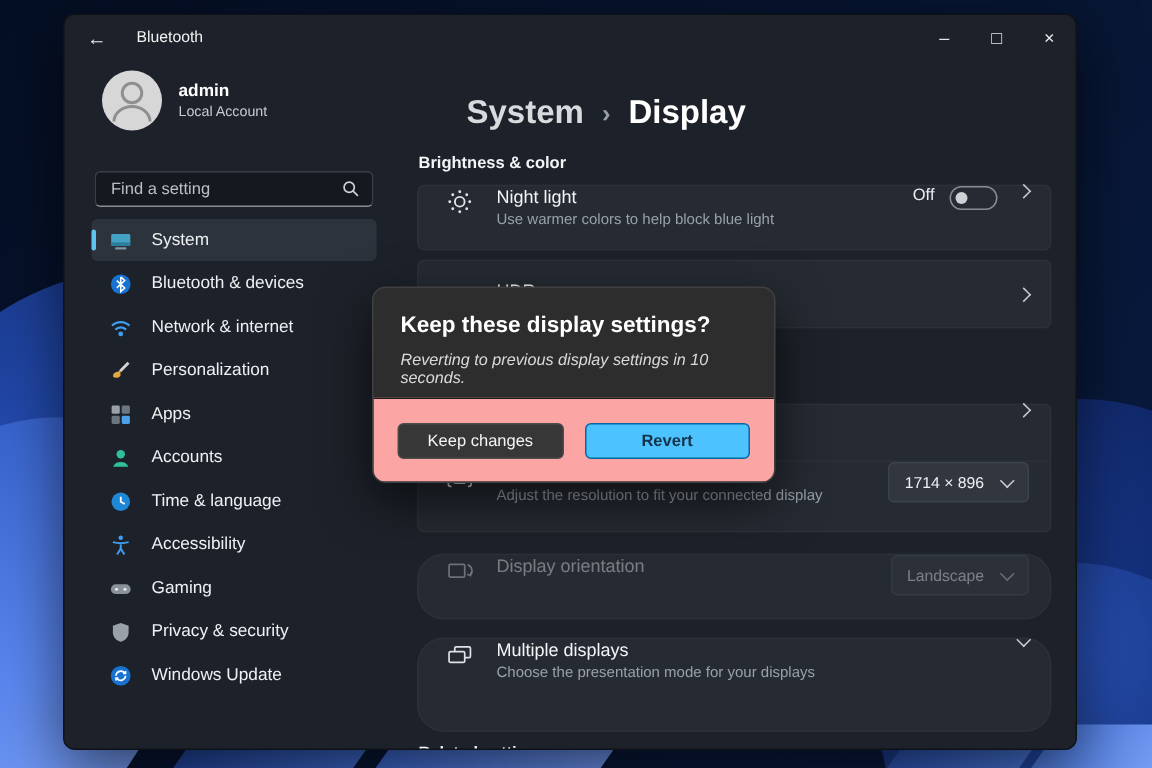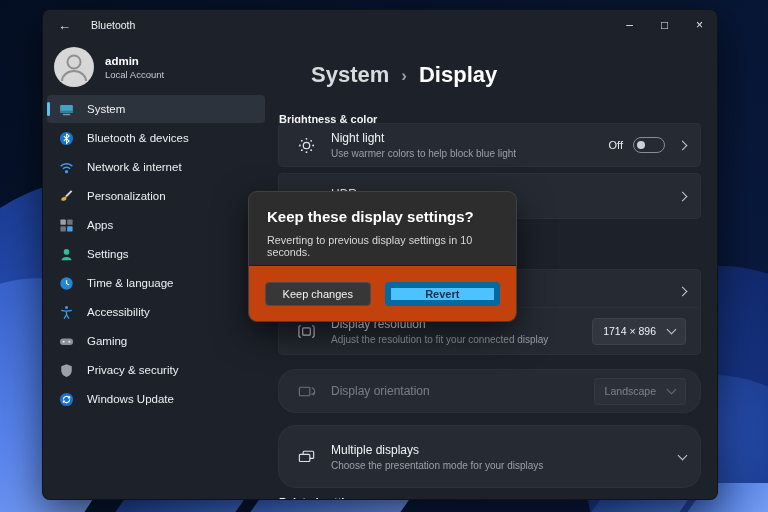--- a/index.html
+++ b/index.html
@@ -23,21 +23,21 @@
   .ribbon4{left:692px;width:86px;background:linear-gradient(100deg,#4a78dd,#79a0f5);}
   
   .window{position:absolute;left:42px;top:9px;width:676px;height:491px;background:#1d222a;
     border-radius:8px;box-shadow:0 14px 42px rgba(0,0,0,.6);overflow:hidden;border:1px solid rgba(0,0,0,.45);box-sizing:border-box;}
   .titlebar{position:absolute;top:0;left:0;right:0;height:30px;display:flex;align-items:center;}
   .back-btn{margin-left:15px;color:#e8e8e8;font-size:13px;line-height:1;cursor:default;}
   .tb-title{margin-left:20px;font-size:10.5px;color:#f2f2f2;}
   .win-controls{margin-left:auto;display:flex;height:30px;}
   .win-btn{width:35px;height:30px;display:flex;align-items:center;justify-content:center;color:#e6e6e6;font-size:12px;}
   
-  .sidebar{position:absolute;top:30px;left:0;width:226px;bottom:0;padding:0 4px;box-sizing:border-box;}
+  .sidebar{position:absolute;top:30px;left:0;width:226px;bottom:0;padding:0 18px;box-sizing:border-box;}
   .account{display:flex;align-items:center;margin:7px 0 0 7px;}
   .avatar{width:40px;height:40px;border-radius:50%;background:#d7d7d7;flex:0 0 auto;}
   .acct-text{margin-left:11px;}
   .acct-name{font-size:11.5px;font-weight:bold;color:#fff;}
   .acct-type{font-size:9.5px;color:#c7cacd;margin-top:2px;}
   .search-box{margin:27px 2px 0 2px;height:22px;background:#14181f;border:1px solid #3a3f47;border-bottom-color:#8a8e94;
     border-radius:4px;display:flex;align-items:center;padding:0 8px;}
   .search-box input{flex:1;background:transparent;border:0;outline:0;color:#c3c7cc;font-size:11px;font-family:"Liberation Sans",sans-serif;}
   .search-box input::placeholder{color:#bcc0c5;}
   .nav{margin-top:8px;}
@@ -45,22 +45,22 @@
   .nav-item.selected{background:#2d333d;}
   .accent-pill{position:absolute;left:0;top:7px;width:3px;height:14px;border-radius:2px;background:#5fc1f0;}
   .nav-icon{width:16px;height:16px;margin-right:13px;display:flex;align-items:center;justify-content:center;}
   .nav-label{font-size:11.5px;color:#eef0f3;white-space:nowrap;}
   
   .main{position:absolute;left:235px;top:30px;width:423px;bottom:0;}
   .breadcrumb{position:absolute;left:33px;top:22px;font-size:22px;font-weight:600;display:flex;align-items:center;}
   .bc-parent{color:#d8dbde;}
   .bc-sep{color:#9aa0a7;font-size:17px;margin:2px 12px 0 12px;}
   .bc-current{color:#ffffff;}
-  .section-label{position:absolute;left:1px;top:73px;font-size:11px;font-weight:bold;color:#f2f4f6;}
-  .row{position:absolute;left:0;width:423px;background:#262b33;border-radius:5px;display:flex;align-items:center;
+  .section-label{position:absolute;left:1px;top:63px;font-size:11px;font-weight:bold;color:#f2f4f6;}
+  .row{position:absolute;left:0;width:423px;background:#262b33;border-radius:5px;display:flex;align-items:flex-start;
     padding:0 14px 0 17px;box-sizing:border-box;border:1px solid rgba(255,255,255,0.03);}
   .row-icon{width:20px;height:20px;margin-right:15px;display:flex;align-items:center;justify-content:center;flex:0 0 auto;}
   .row-text{flex:1;min-width:0;}
   .row-title{font-size:12px;color:#f3f4f6;}
   .row-sub{font-size:10px;color:#9aa0a8;margin-top:3px;}
   .chev{width:6px;height:6px;border-top:1.4px solid #c7cbd0;border-right:1.4px solid #c7cbd0;display:inline-block;}
   .chev-r{transform:rotate(45deg);}
   .chev-d{transform:rotate(135deg);margin-top:-3px;}
   .dropdown{display:flex;align-items:center;background:#31363f;border:1px solid #3d434c;border-radius:4px;height:25px;
     padding:0 10px;font-size:10.5px;color:#eef0f3;gap:12px;flex:0 0 auto;}
@@ -79,26 +79,26 @@
   .row-orient .row-icon{opacity:.38;}
   .dd-disabled{background:rgba(49,54,63,.5);border-color:rgba(61,67,76,.5);color:rgba(255,255,255,.38);}
   .dd-disabled .chev{border-color:rgba(199,203,208,.4);}
   .row-multi{top:385px;height:63px;border-radius:18px;}
   .related{position:absolute;left:1px;top:456px;font-size:11px;font-weight:bold;color:#f2f4f6;}
   
   .dialog{position:absolute;left:248px;top:191px;width:269px;height:131px;background:#2d2d2d;border:1px solid #404040;
     border-radius:9px;box-shadow:0 12px 34px rgba(0,0,0,.65);overflow:hidden;z-index:10;box-sizing:border-box;}
   .dlg-body{padding:16px 20px 0 18px;}
   .dlg-title{font-size:15px;font-weight:bold;color:#ffffff;}
-  .dlg-msg{margin-top:9px;font-size:10.8px;color:#dadada;}
-  .dlg-footer{position:absolute;left:0;right:0;bottom:0;height:56px;background:#c2410c;border-top:1px solid #1c1c1c;
+  .dlg-msg{margin-top:9px;font-size:10.8px;color:#dadada;font-style:italic;}
+  .dlg-footer{position:absolute;left:0;right:0;bottom:0;height:56px;background:#fca5a5;border-top:1px solid #1c1c1c;
     display:flex;align-items:center;padding:0 16px;gap:14px;box-sizing:border-box;}
   .dlg-btn{flex:1;height:24px;border-radius:4px;display:flex;align-items:center;justify-content:center;font-size:11px;box-sizing:border-box;}
   .btn-keep{background:#373737;border:1px solid #4c4c4c;color:#f4f4f4;}
-  .btn-revert{background:#4cc2ff;border:6px solid #0369a1;color:#14324a;font-weight:bold;}
+  .btn-revert{background:#4cc2ff;border:1px solid #0369a1;color:#14324a;font-weight:bold;}
   svg{display:block;}
 </style>
 </head>
 <body>
 
 <div class="stage">
 
   <div class="shape petal-back"></div>
   <div class="shape petal-front"></div>
   <div class="shape bloom-right-back"></div>
@@ -126,20 +126,27 @@
             <circle cx="20" cy="15" r="6.5" fill="none" stroke="#8f8f8f" stroke-width="2"></circle>
             <path d="M8 34 a12 10 0 0 1 24 0" fill="none" stroke="#8f8f8f" stroke-width="2"></path>
           </svg>
         </div>
         <div class="acct-text">
           <div class="acct-name">admin</div>
           <div class="acct-type">Local Account</div>
         </div>
       </div>
 
+      <div class="search-box">
+        <input type="text" placeholder="Find a setting" style="">
+        <svg width="12" height="12" viewBox="0 0 14 14">
+          <circle cx="5.6" cy="5.6" r="4" fill="none" stroke="#cfd2d6" stroke-width="1.3"></circle>
+          <line x1="8.7" y1="8.7" x2="12.4" y2="12.4" stroke="#cfd2d6" stroke-width="1.3"></line>
+        </svg>
+      </div>
 
       <div class="nav">
         <div class="nav-item selected">
           <span class="accent-pill"></span>
           <span class="nav-icon">
             <svg width="15" height="15" viewBox="0 0 16 16">
                 <rect x="1.2" y="3.2" width="13.6" height="8.4" rx="1" fill="#44a2c4"></rect>
                 <rect x="1.2" y="9.2" width="13.6" height="2.4" fill="#2c7d9d"></rect>
                 <rect x="4" y="12.6" width="8" height="1.6" rx=".6" fill="#7c98a8"></rect>
               </svg>
@@ -185,21 +192,21 @@
           </span>
           <span class="nav-label">Apps</span>
         </div>
         <div class="nav-item">
           <span class="nav-icon">
             <svg width="15" height="15" viewBox="0 0 16 16">
                 <circle cx="8" cy="5.2" r="3" fill="#2fbf9d"></circle>
                 <path d="M2.6 14 a5.6 4.6 0 0 1 10.8 0 z" fill="#2fbf9d"></path>
               </svg>
           </span>
-          <span class="nav-label">Settings</span>
+          <span class="nav-label">Accounts</span>
         </div>
         <div class="nav-item">
           <span class="nav-icon">
             <svg width="15" height="15" viewBox="0 0 16 16">
                 <circle cx="8" cy="8" r="6.6" fill="#1e87d6"></circle>
                 <path d="M8 4.4 V8 L10.8 9.6" fill="none" stroke="#fff" stroke-width="1.3"></path>
               </svg>
           </span>
           <span class="nav-label">Time &amp; language</span>
         </div>

